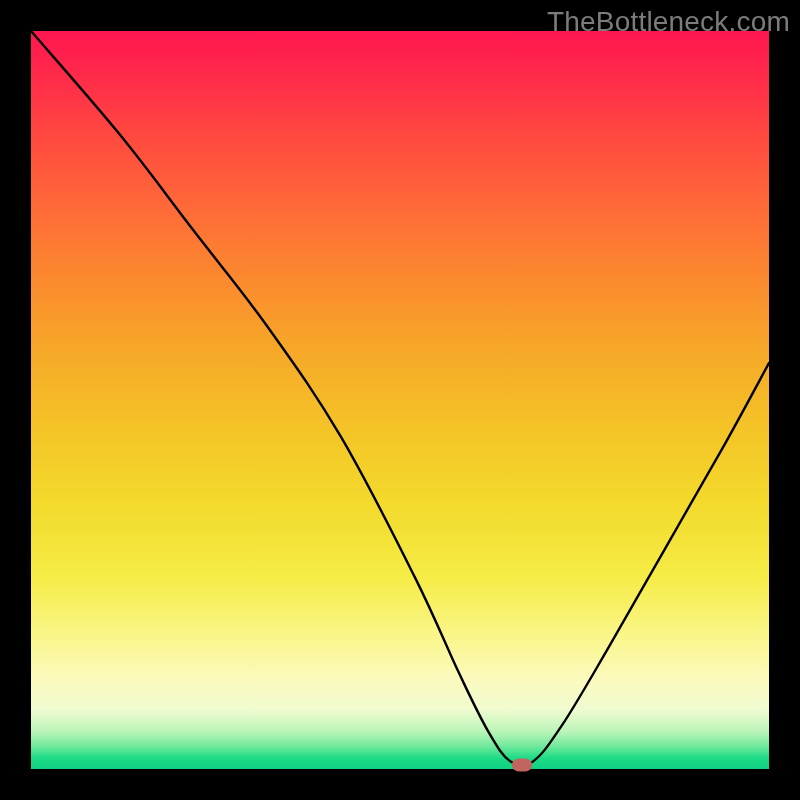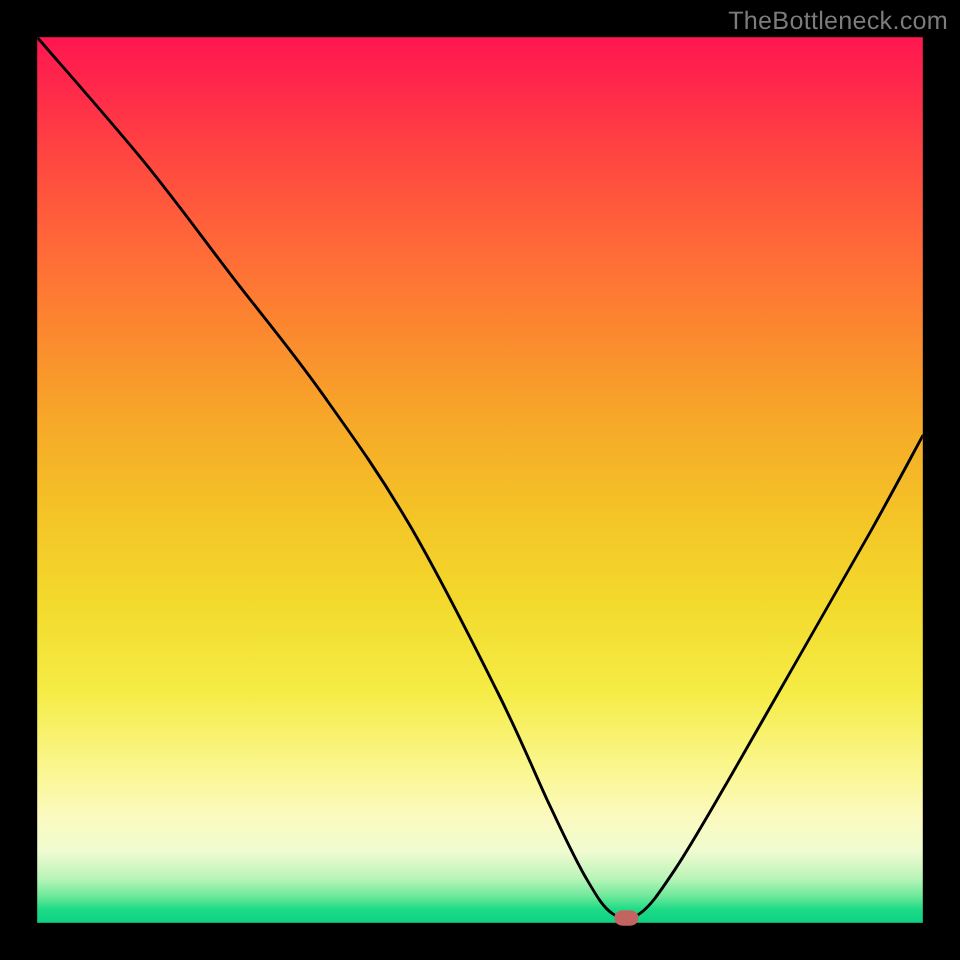--- a/index.html
+++ b/index.html
@@ -57,21 +57,21 @@
     height: 13px;
     border-radius: 7px / 6px;
     background: #c26561;
     transform: translate(-50%, -50%);
   }
   .watermark {
     position: absolute;
     top: 6px;
     right: 10px;
     color: #7c7c7c;
-    font-size: 21px;
+    font-size: 28px;
     font-weight: 500;
     letter-spacing: 0.2px;
   }
 </style>
 </head>
 <body>
 
 <div class="wrap">
   <div class="watermark">TheBottleneck.com</div>
 

